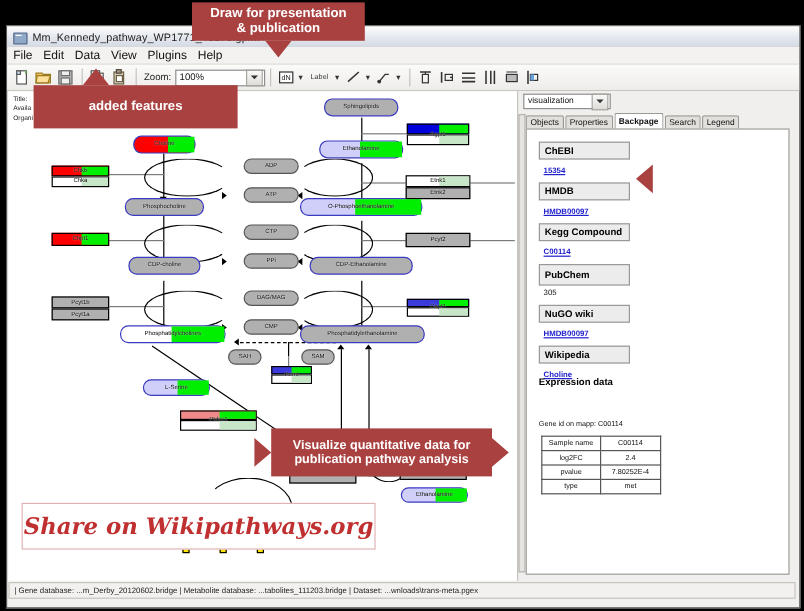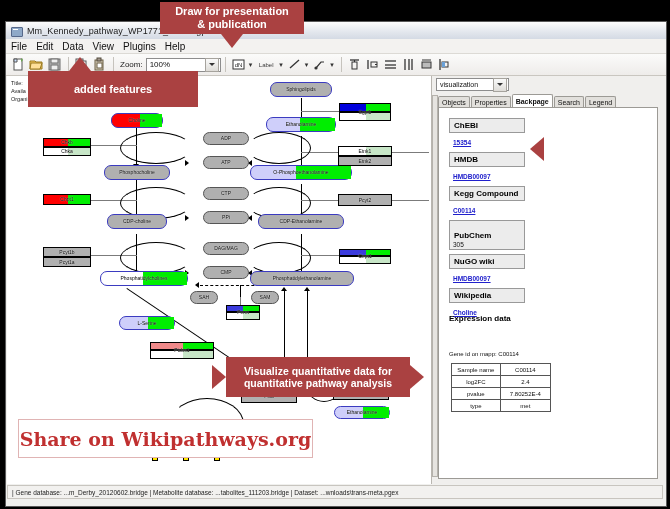--- a/index.html
+++ b/index.html
@@ -96,21 +96,21 @@
   
   .callout{position:absolute;background:#aa4141;color:#fff;font-weight:bold;text-align:center;
     display:flex;align-items:center;justify-content:center;line-height:1.15;z-index:40;}
   .pointer{position:absolute;width:0;height:0;z-index:40;}
   .p-down{border-left:11px solid transparent;border-right:11px solid transparent;border-top:14px solid #aa4141;}
   .p-up{border-left:11px solid transparent;border-right:11px solid transparent;border-bottom:14px solid #aa4141;}
   .p-left{border-top:12px solid transparent;border-bottom:12px solid transparent;border-right:14px solid #aa4141;}
   .p-right{border-top:12px solid transparent;border-bottom:12px solid transparent;border-left:14px solid #aa4141;}
   .share{position:absolute;left:18px;top:419px;width:293px;height:37px;background:#fff;border:1px solid #e0b4b4;
     display:flex;align-items:center;justify-content:center;z-index:40;}
-  .share span{font-family:"DejaVu Serif",serif;font-weight:bold;font-size:19px;color:#c03030;
+  .share span{font-family:"DejaVu Serif",serif;font-style:italic;font-weight:bold;font-size:19px;color:#c03030;
     text-shadow:1px 1px 0 #fff,-1px -1px 0 #fff,1px -1px 0 #fff,-1px 1px 0 #fff;}
 </style>
 </head>
 <body>
 
 <div id="root">
  <div class="win">
 
   <div class="titlebar">
     <div class="tb-ico"></div>
@@ -494,21 +494,21 @@
     <div class="tabpane">
       <div class="hdrbox" style="left:10px;top:10px;width:76px;height:15px;">ChEBI</div>
       <a class="lnk" style="left:14px;top:31px;">15354</a>
 
       <div class="hdrbox" style="left:10px;top:44px;width:76px;height:15px;">HMDB</div>
       <a class="lnk" style="left:14px;top:65px;">HMDB00097</a>
 
       <div class="hdrbox" style="left:10px;top:78px;width:76px;height:15px;">Kegg Compound</div>
       <a class="lnk" style="left:14px;top:99px;">C00114</a>
 
-      <div class="hdrbox" style="left:10px;top:112px;width:76px;height:30px;">PubChem</div>
+      <div class="hdrbox" style="left:10px;top:112px;width:76px;height:18px;">PubChem</div>
       <div class="plain" style="left:14px;top:133px;">305</div>
 
       <div class="hdrbox" style="left:10px;top:146px;width:76px;height:15px;">NuGO wiki</div>
       <a class="lnk" style="left:14px;top:167px;">HMDB00097</a>
 
       <div class="hdrbox" style="left:10px;top:180px;width:76px;height:15px;">Wikipedia</div>
       <a class="lnk" style="left:14px;top:201px;">Choline</a>
 
       <div class="secthead" style="left:10px;top:206px;">Expression data</div>
 
@@ -551,21 +551,21 @@
 
  <div class="callout" style="left:28px;top:71px;width:170px;height:36px;font-size:11px;flex-direction:column;">
    <div>added features</div>
  </div>
  <div class="pointer p-up" style="left:69px;top:57px;"></div>
 
  <div class="pointer p-left" style="left:530px;top:137px;"></div>
 
  <div class="callout" style="left:226px;top:357px;width:184px;height:40px;font-size:10.5px;flex-direction:column;">
    <div>Visualize quantitative data  for</div>
-   <div>quantitative pathway analysis</div>
+   <div>publication pathway analysis</div>
  </div>
  <div class="pointer p-right" style="left:212px;top:365px;"></div>
  <div class="pointer p-right" style="left:410px;top:365px;"></div>
 
  <div class="share">
    <span>Share on Wikipathways.org</span>
  </div>
 
 </div>
 

